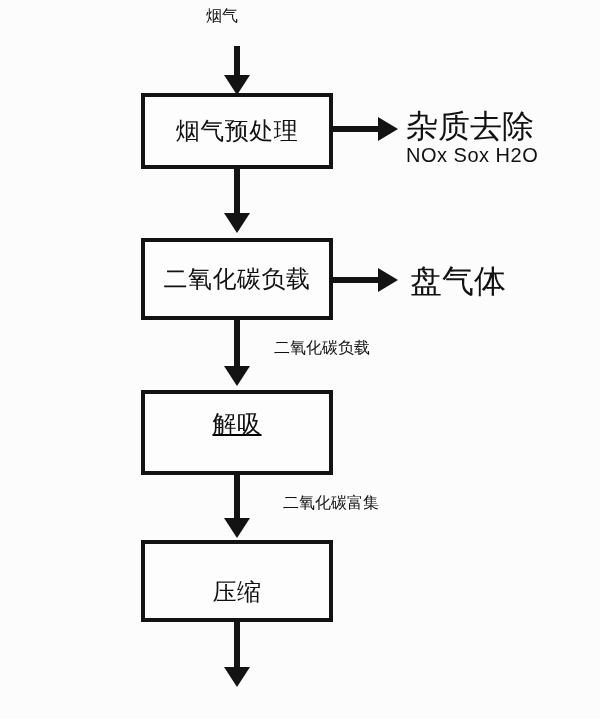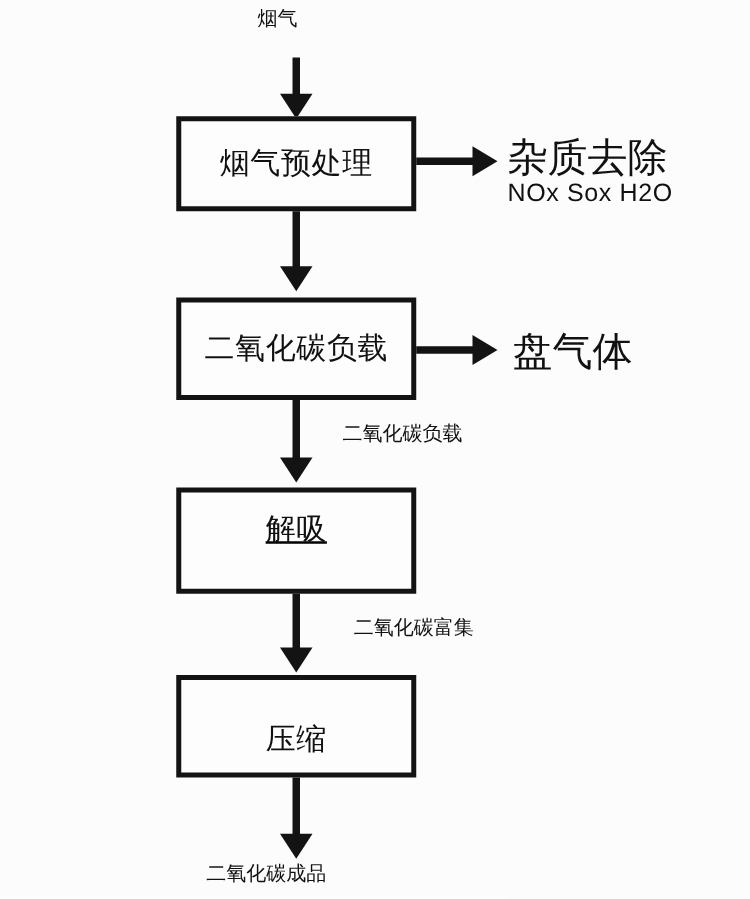--- a/index.html
+++ b/index.html
@@ -133,15 +133,14 @@
   <div class="arrow-down" style="left:224px; top:518px;"></div>
   <div class="flow-label" style="left:283px; top:495px;text-align:center;">二氧化碳富集</div>
 
   <div class="box" style="left:141px; top:540px; width:192px; height:82px; align-items:flex-start; padding-top:36px;">
     <span class="box-label">压缩</span>
   </div>
 
   <div class="vstem" style="left:234px; top:622px; height:50px;"></div>
   <div class="arrow-down" style="left:224px; top:667px;"></div>
 
-  <div class="flow-label" style="left:165px; top:692px;">二氧化碳成品</div>
 
 </div>
 
 </body></html>

